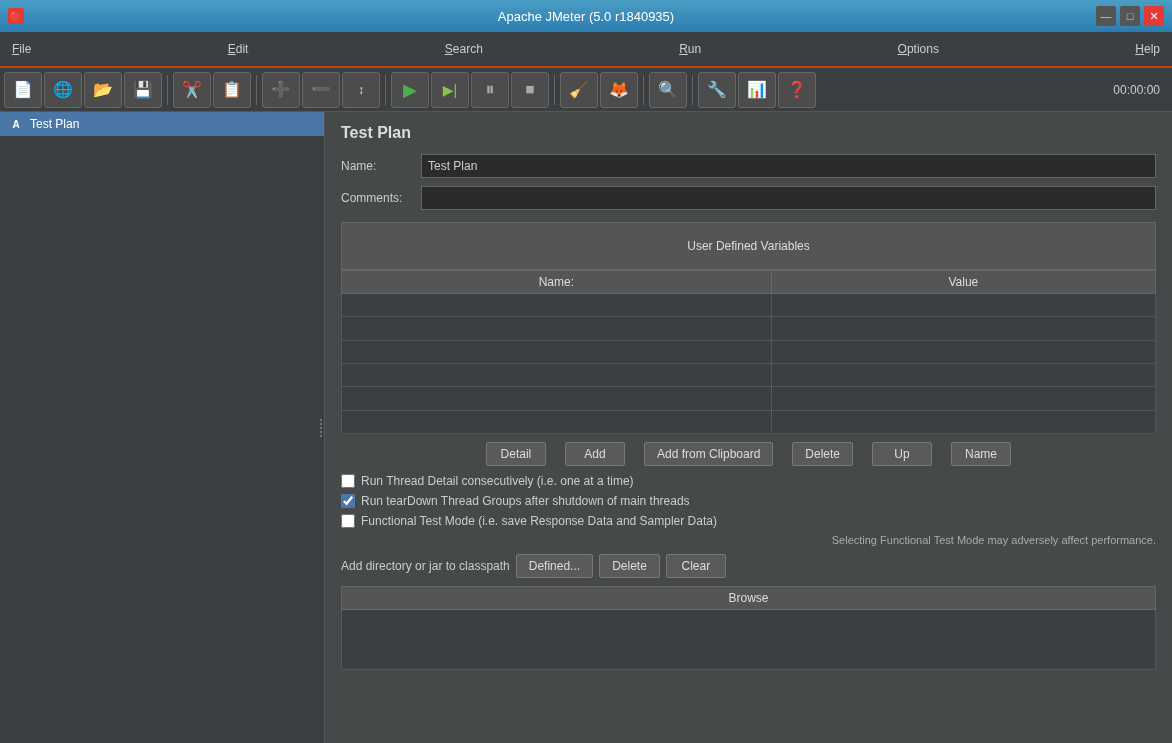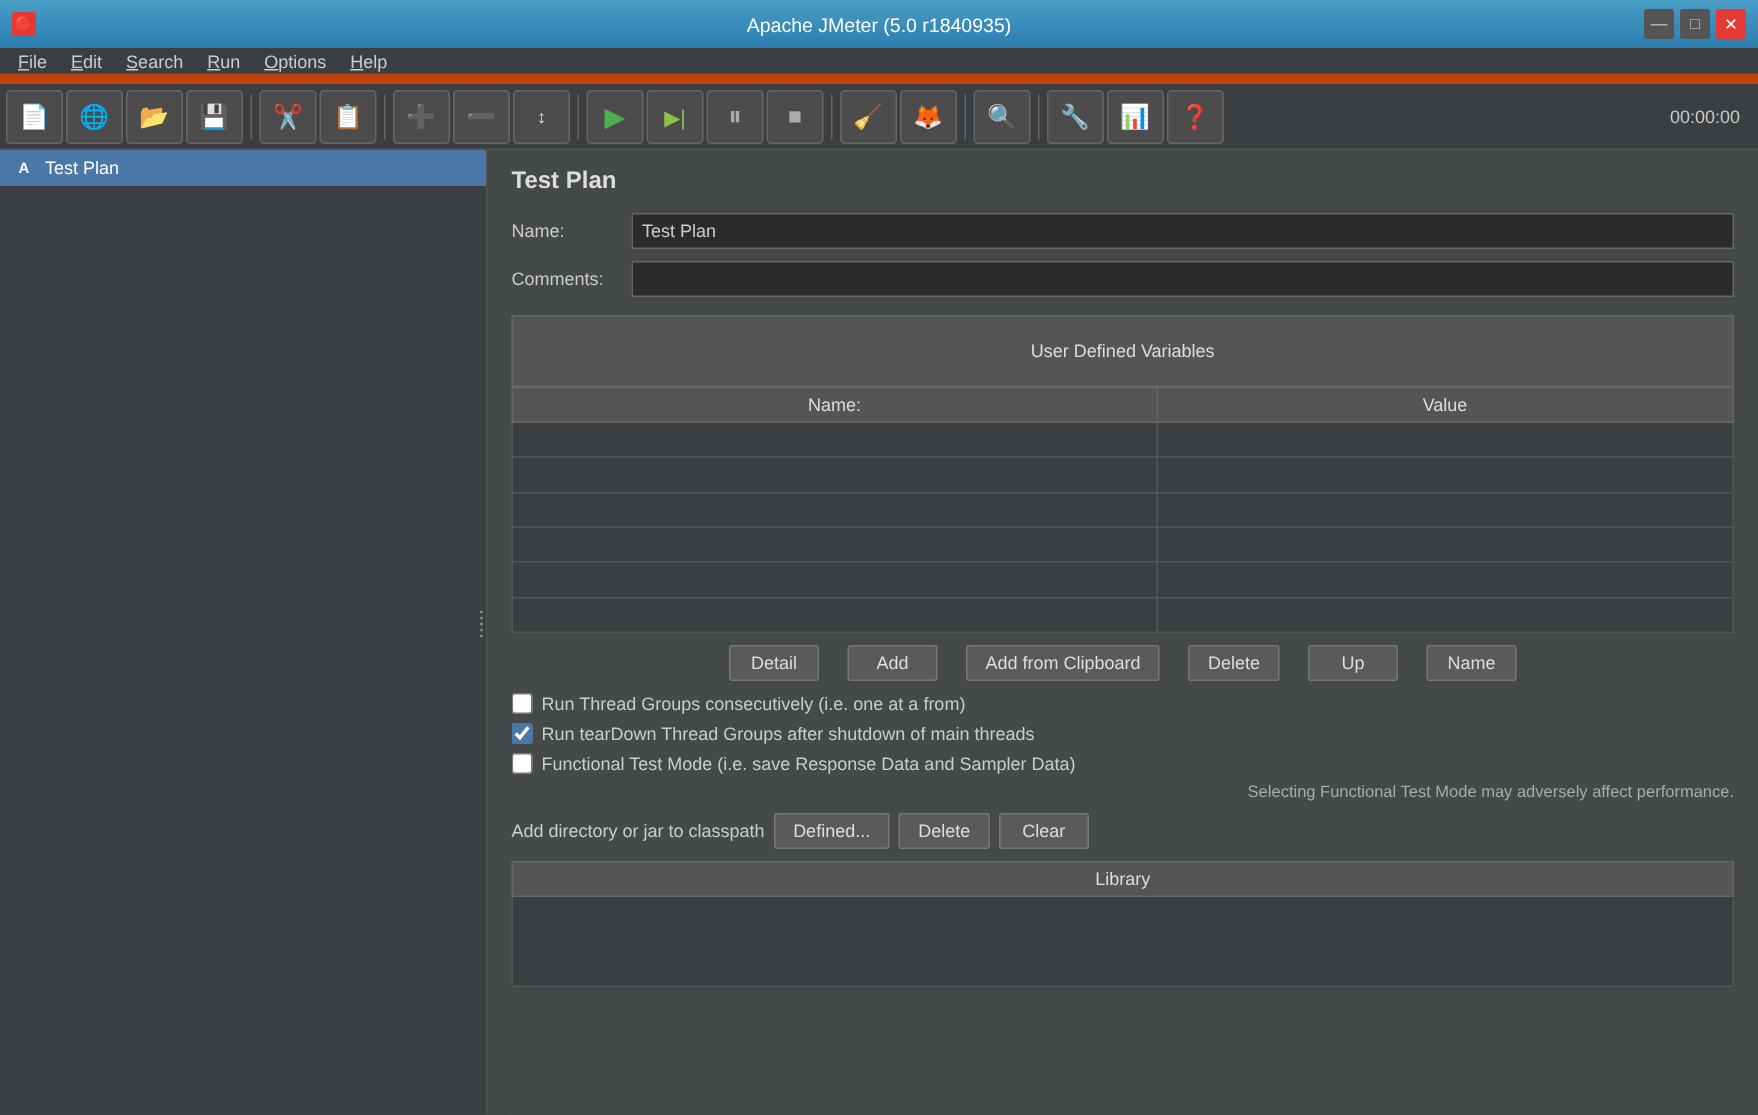--- a/index.html
+++ b/index.html
@@ -40,25 +40,26 @@
       display: flex; align-items: center; justify-content: center;
       border-radius: 2px;
     }
     .title-btn.minimize { background: #555; color: #ccc; }
     .title-btn.maximize { background: #555; color: #ccc; }
     .title-btn.close { background: #e53935; color: white; }
 
     
     .menu-bar {
       background: #3c3f41;
-      height: 24px;
+      height: 36px;
       display: flex;
       align-items: center;
       padding: 0 4px;
-      border-bottom: 7px solid #c2410c;
+      border-bottom: 2px solid #c2410c;
+      justify-content: space-between;
     }
     .menu-item {
       padding: 2px 8px;
       color: #ccc;
       cursor: pointer;
       font-size: 12px;
     }
     .menu-item span { text-decoration: underline; }
 
     
@@ -413,21 +414,21 @@
       <button class="btn">Detail</button>
       <button class="btn">Add</button>
       <button class="btn">Add from Clipboard</button>
       <button class="btn">Delete</button>
       <button class="btn">Up</button>
       <button class="btn">Name</button>
     </div>
 
     <div class="checkbox-row">
       <input type="checkbox" id="cb1" style="">
-      <label class="checkbox-label" for="cb1">Run Thread Groups consecutively (i.e. one at a from)</label>
+      <label class="checkbox-label" for="cb1">Run Thread Detail consecutively (i.e. one at a time)</label>
     </div>
 
     <div class="checkbox-row">
       <input type="checkbox" id="cb2" checked="" style="">
       <label class="checkbox-label" for="cb2">Run tearDown Thread Groups after shutdown of main threads</label>
     </div>
 
     <div class="checkbox-row">
       <input type="checkbox" id="cb3" style="">
       <label class="checkbox-label" for="cb3">Functional Test Mode (i.e. save Response Data and Sampler Data)</label>
@@ -438,21 +439,21 @@
     <div class="classpath-row">
       <span class="classpath-label">Add directory or jar to classpath</span>
       <button class="btn">Defined...</button>
       <button class="btn">Delete</button>
       <button class="btn">Clear</button>
     </div>
 
     <table class="library-table">
       <thead>
         <tr>
-          <th>Library</th>
+          <th>Browse</th>
         </tr>
       </thead>
       <tbody>
         <tr class="library-body">
           <td></td>
         </tr>
       </tbody>
     </table>
 
   </div>

